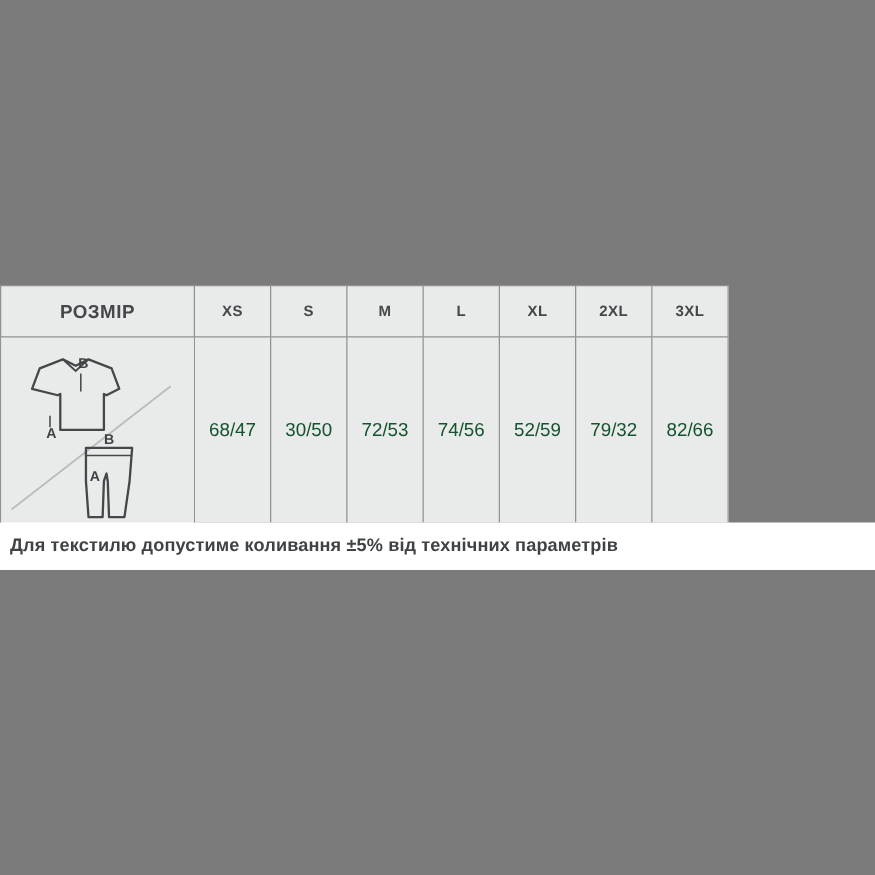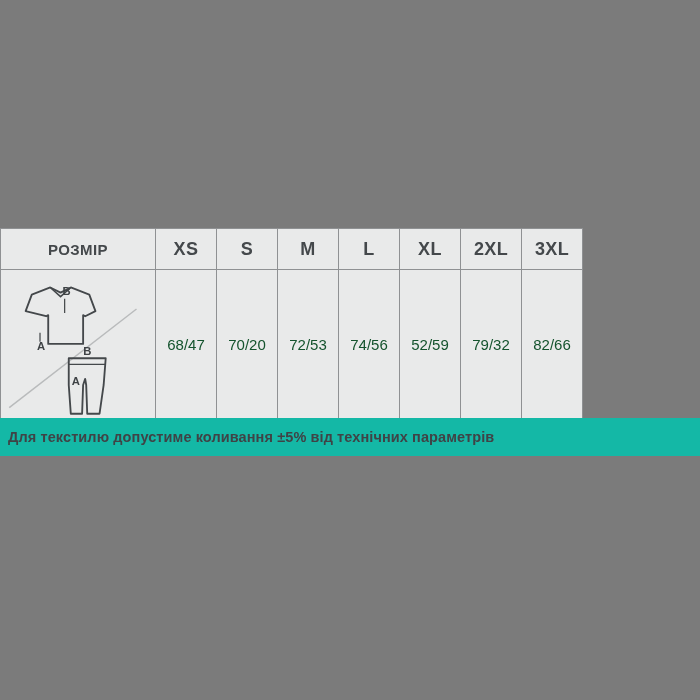--- a/index.html
+++ b/index.html
@@ -33,21 +33,21 @@
   table.size-table td,
   table.size-table th {
     border: 1px solid #8f9193;
     color: #44484b;
     text-align: center;
     vertical-align: middle;
     background: #e9eaea;
   }
   thead th {
     height: 38px;
-    font-size: 18px;
+    font-size: 12px;
     font-weight: bold;
     letter-spacing: 0.4px;
   }
   thead th.label-col {
     width: 152px;
     font-size: 15px;
   }
   tbody td.icon-cell {
     height: 148px;
     padding: 0;
@@ -57,21 +57,21 @@
     font-size: 15px;
     font-weight: normal;
     color: #14532d;
   }
   .note {
     position: absolute;
     left: 0;
     top: 418px;
     width: 700px;
     height: 38px;
-    background: #14b8a6;
+    background: #ffffff;
     display: flex;
     align-items: center;
   }
   .note span {
     padding-left: 8px;
     font-size: 14.5px;
     font-weight: bold;
     color: #3f4346;
     letter-spacing: 0.1px;
   }
@@ -112,21 +112,21 @@
               <text x="39" y="78" font-family="Liberation Sans, sans-serif" font-size="11" font-weight="bold" fill="#3f4346" text-anchor="middle">A</text>
               <text x="64" y="24" font-family="Liberation Sans, sans-serif" font-size="11" font-weight="bold" fill="#3f4346" text-anchor="middle">B</text>
 
               <path d="M66 86 L102 86 L100 112 L96 140 L84 140 L83 112 L82 106 L80 112 L79 140 L68 140 L66 112 Z" fill="none" stroke="#44484b" stroke-width="1.8" stroke-linejoin="round"></path>
               <line x1="66" y1="92" x2="102" y2="92" stroke="#44484b" stroke-width="1.2"></line>
               <text x="73" y="112" font-family="Liberation Sans, sans-serif" font-size="11" font-weight="bold" fill="#3f4346" text-anchor="middle">A</text>
               <text x="84" y="83" font-family="Liberation Sans, sans-serif" font-size="11" font-weight="bold" fill="#3f4346" text-anchor="middle">B</text>
             </svg>
           </td>
           <td class="value-cell">68/47</td>
-          <td class="value-cell">70/20</td>
+          <td class="value-cell">30/50</td>
           <td class="value-cell">72/53</td>
           <td class="value-cell">74/56</td>
           <td class="value-cell">52/59</td>
           <td class="value-cell">79/32</td>
           <td class="value-cell">82/66</td>
         </tr>
       </tbody>
     </table>
   </div>
 

